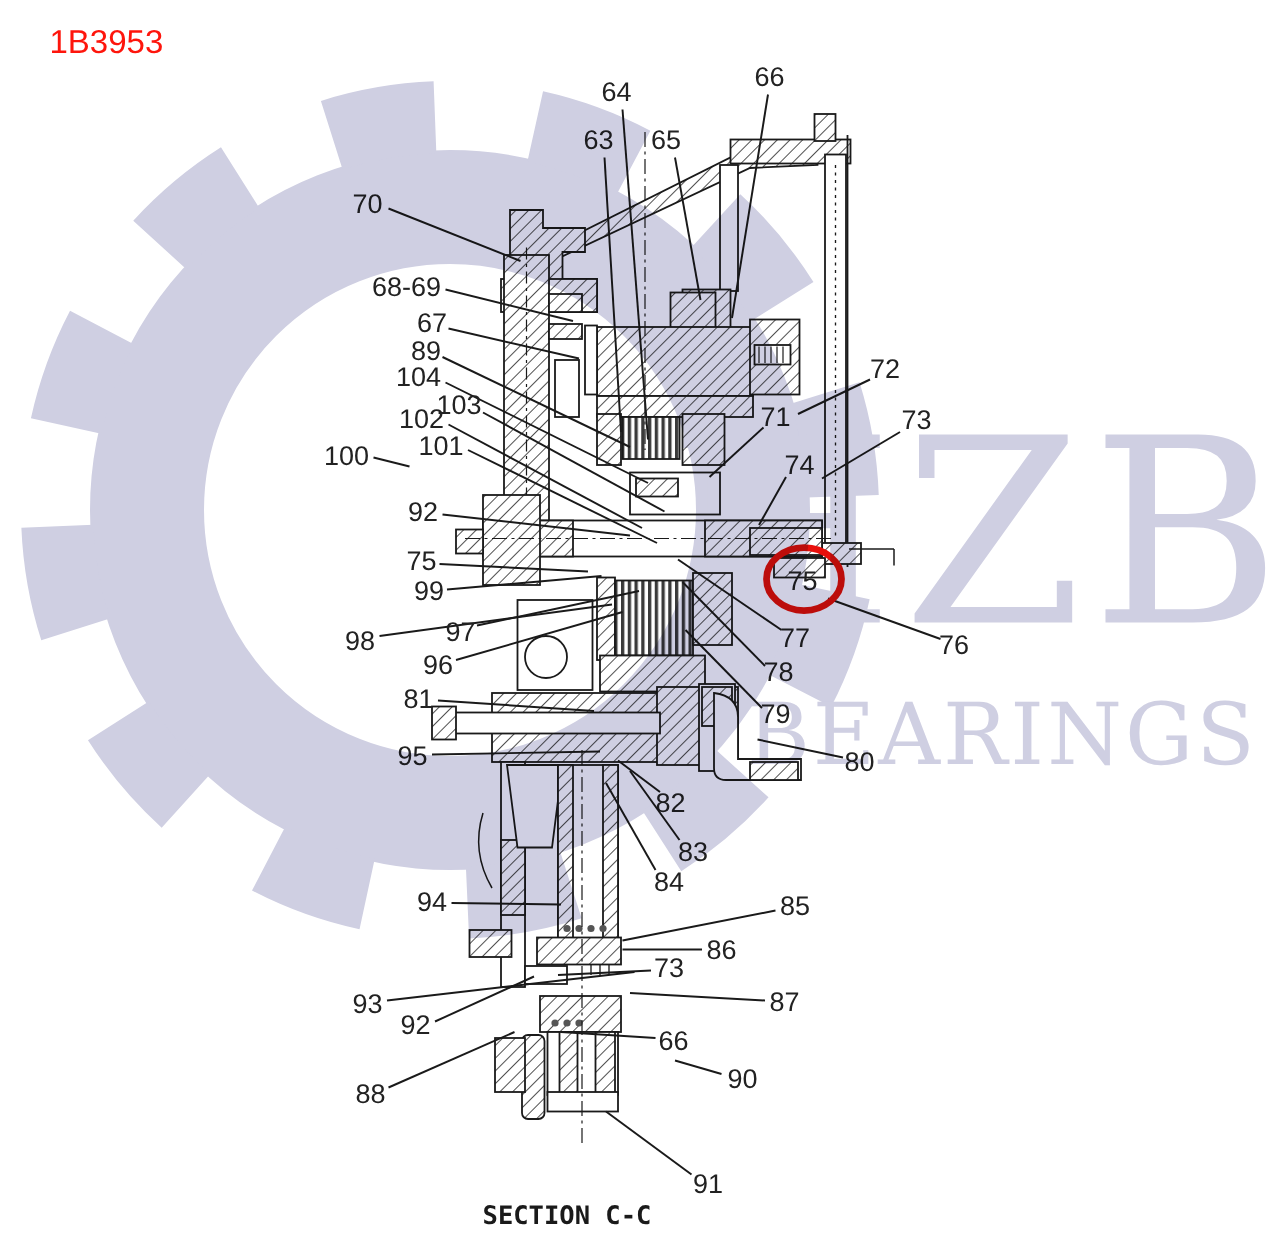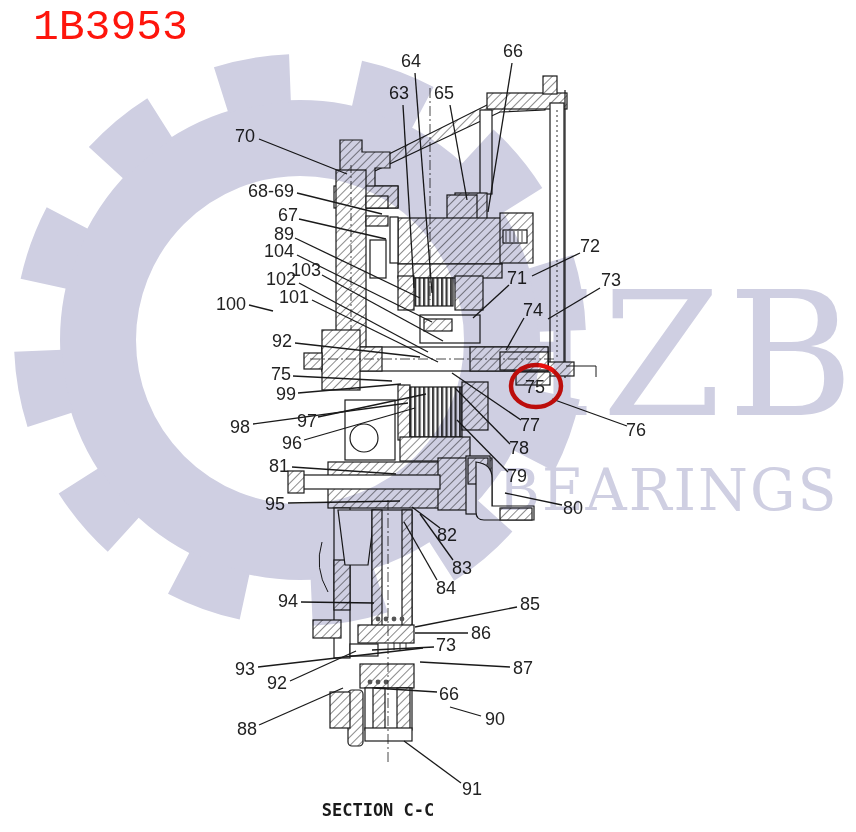--- a/index.html
+++ b/index.html
@@ -4,21 +4,21 @@
 <style>
   html,body{margin:0;padding:0;}
   body{
     width:856px;height:832px;position:relative;background:#ffffff;overflow:hidden;
     font-family:"Liberation Sans",sans-serif;
   }
   #stage{position:absolute;left:0;top:0;width:856px;height:832px;}
   svg text{user-select:none;}
   .partnums{
     position:absolute;left:33px;top:8px;
-    font-size:43px;line-height:40px;font-weight:400;letter-spacing:0px;font-family:Liberation Mono, monospace;
+    font-size:22px;line-height:40px;font-weight:400;letter-spacing:0px;
   }
   .watermark{
     position:absolute;left:0;top:0;width:856px;height:692px;
     mix-blend-mode:multiply;pointer-events:none;
   }
   .wm-brand{
     position:absolute;left:446px;top:270px;
     font-family:"DejaVu Serif","Liberation Serif",serif;
     font-size:172px;line-height:1;font-weight:400;letter-spacing:6px;
   }

